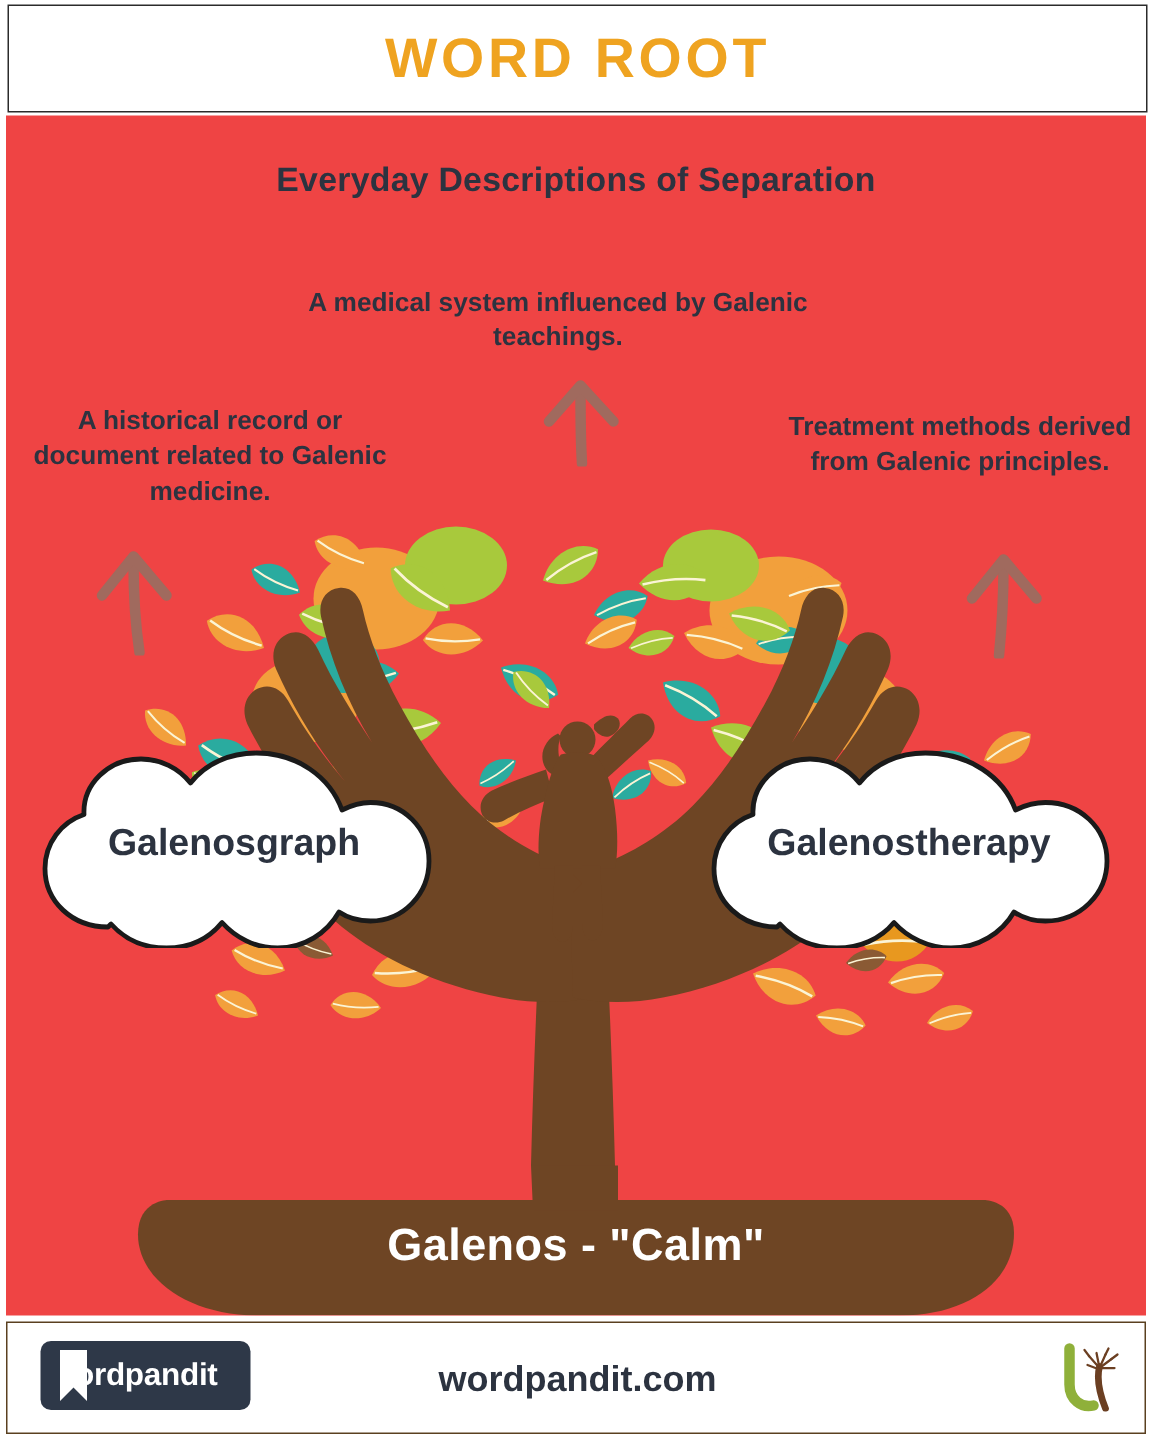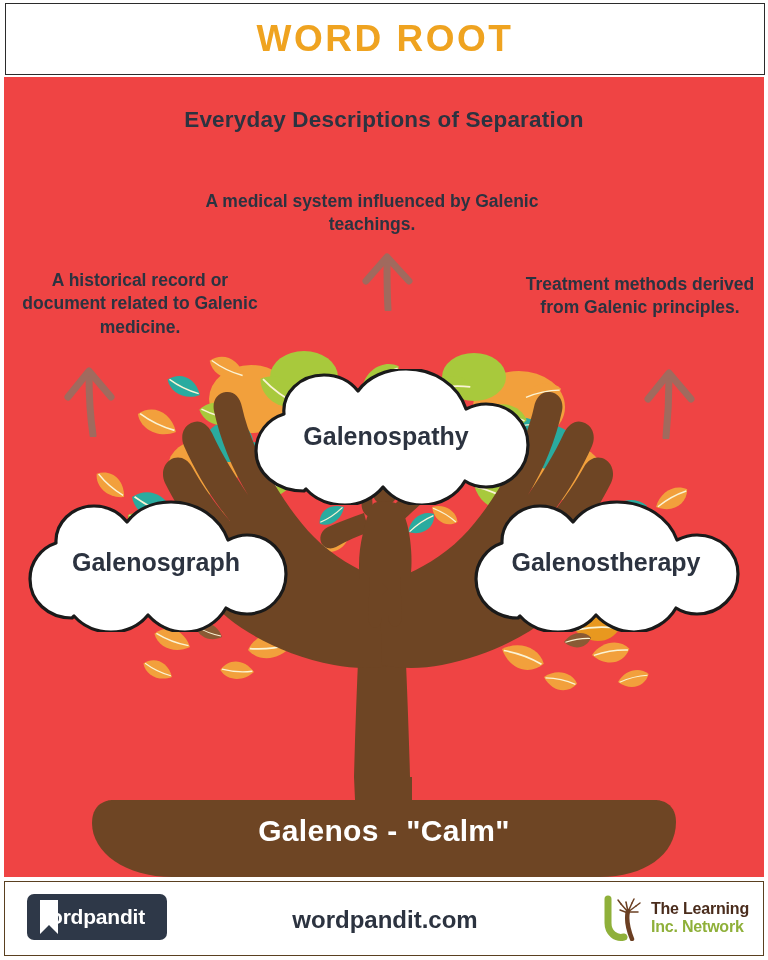--- a/index.html
+++ b/index.html
@@ -424,40 +424,20 @@
 
     <svg class="arrow" style="left:632px; top:286px;" width="64" height="76" viewBox="0 0 64 76">
       <path d="M30,74 C32,54 33,34 33,14" stroke="#a06a5e" stroke-width="7" fill="none" stroke-linecap="round"></path>
       <path d="M12,36 L33,10 L55,36" stroke="#a06a5e" stroke-width="7" fill="none" stroke-linecap="round" stroke-linejoin="round"></path>
     </svg>
 
     <div class="desc desc-left">A historical record or document related to Galenic medicine.</div>
     <div class="desc desc-top">A medical system influenced by Galenic teachings.</div>
     <div class="desc desc-right">Treatment methods derived from Galenic principles.</div>
 
-    <div class="cloud-wrap cloud-top">
-      <svg width="320" height="136" viewBox="0 0 320 136">
-        <path d="M78,122
-                 C50,122 30,104 30,82
-                 C30,64 42,50 58,45
-                 C56,24 74,6 98,6
-                 C112,6 124,12 132,22
-                 C142,8 160,0 180,0
-                 C208,0 232,16 240,40
-                 C246,37 253,35 260,35
-                 C284,35 302,53 302,76
-                 C302,99 284,118 260,118
-                 C252,118 245,116 239,112
-                 C231,126 215,136 196,136
-                 C180,136 166,129 157,118
-                 C148,129 134,136 119,136
-                 C103,136 89,130 80,120 Z" fill="#ffffff" stroke="#1a1a1a" stroke-width="3.2" stroke-linejoin="round"></path>
-      </svg>
-      <div class="cloud-label">Galenospathy</div>
-    </div>
 
     <div class="cloud-wrap cloud-left">
       <svg width="288" height="132" viewBox="0 0 288 132">
         <path d="M60,118
                  C36,118 18,101 18,79
                  C18,62 29,48 44,43
                  C43,23 60,6 82,6
                  C95,6 107,12 115,22
                  C125,9 141,2 159,2
                  C186,2 208,18 216,40
@@ -517,20 +497,16 @@
             <path d="M26,17 L24,7"></path>
             <path d="M26,17 L30,8"></path>
           <path d="M26,17 L34,11"></path>
             <path d="M26,17 L36,17"></path>
             <path d="M26,18 L18,15"></path>
           <path d="M19,9 L16,5"></path>
             <path d="M30,8 L32,4"></path>
             <path d="M34,11 L38,8"></path>
         </g>
       </svg>
-      <div class="tlin-text">
-        <div class="tlin-l1">The Learning</div>
-        <div class="tlin-l2">Inc. Network</div>
-      </div>
     </div>
   </div>
 
 </div>
 
 </body></html>

